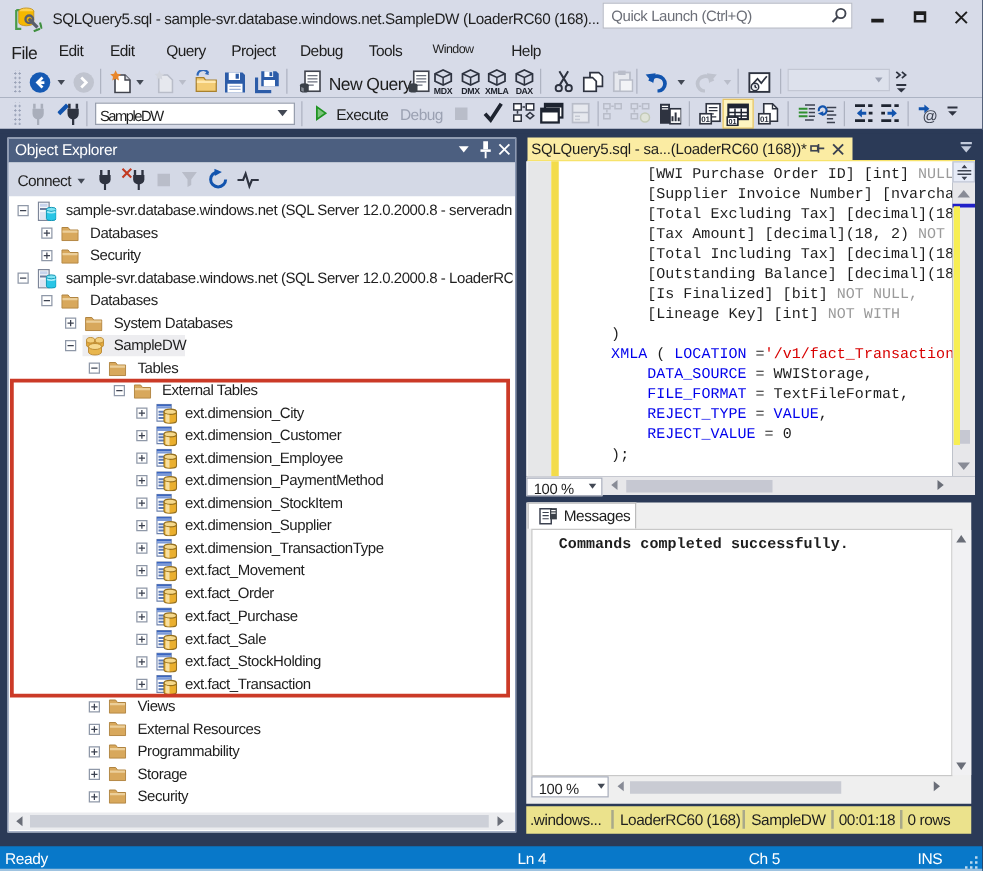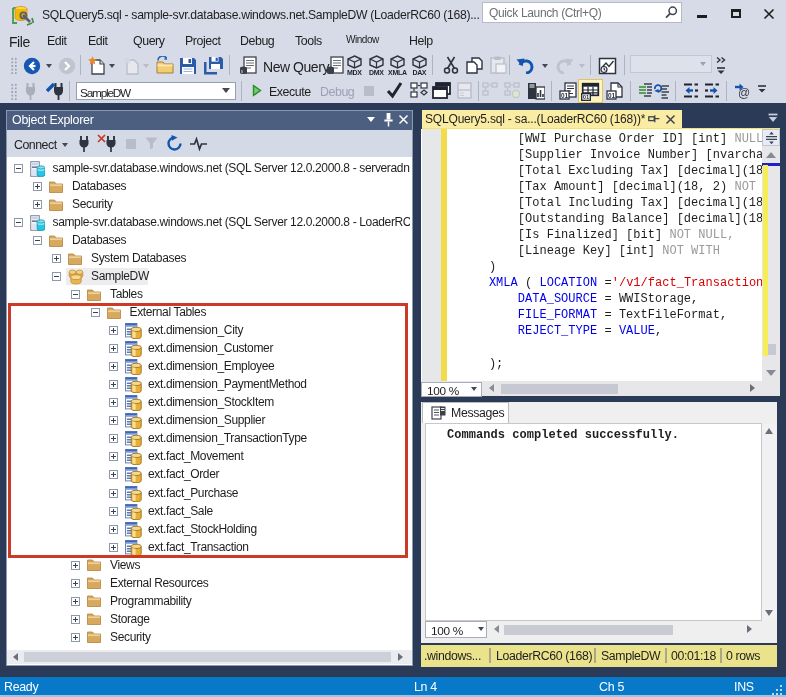--- a/index.html
+++ b/index.html
@@ -599,20 +599,21 @@
 <div class="mono" style="position:absolute;left:13px;top:49.7px;"><span>        [Tax Amount] [decimal](18, 2) </span><span style="color:#9a9a9a">NOT NULL,</span></div>
 <div class="mono" style="position:absolute;left:13px;top:65.8px;"><span>        [Total Including Tax] [decimal](18, 2) </span></div>
 <div class="mono" style="position:absolute;left:13px;top:81.8px;"><span>        [Outstanding Balance] [decimal](18, 2) </span></div>
 <div class="mono" style="position:absolute;left:13px;top:97.9px;"><span>        [Is Finalized] [bit] </span><span style="color:#9a9a9a">NOT NULL,</span></div>
 <div class="mono" style="position:absolute;left:13px;top:114.0px;"><span>        [Lineage Key] [int] </span><span style="color:#9a9a9a">NOT WITH</span></div>
 <div class="mono" style="position:absolute;left:13px;top:130.1px;"><span>    )</span></div>
 <div class="mono" style="position:absolute;left:13px;top:146.1px;"><span>    </span><span style="color:#0000ec">XMLA</span><span> ( </span><span style="color:#0000ec">LOCATION</span><span> =</span><span style="color:#d80000">'/v1/fact_Transaction/'</span></div>
 <div class="mono" style="position:absolute;left:13px;top:162.2px;"><span>        </span><span style="color:#0000ec">DATA_SOURCE</span><span> = WWIStorage,</span></div>
 <div class="mono" style="position:absolute;left:13px;top:178.3px;"><span>        </span><span style="color:#0000ec">FILE_FORMAT</span><span> = TextFileFormat,</span></div>
 <div class="mono" style="position:absolute;left:13px;top:194.3px;"><span>        </span><span style="color:#0000ec">REJECT_TYPE</span><span> = </span><span style="color:#0000ec">VALUE</span><span>,</span></div>
+<div class="mono" style="position:absolute;left:13px;top:210.4px;"><span>        </span><span style="color:#0000ec">REJECT_VALUE</span><span> = 0</span></div>
 <div class="mono" style="position:absolute;left:13px;top:226.5px;"><span>    );</span></div>
 </div>
 <div class="ab" style="left:762px;top:129px;width:18px;height:252px;background:#e7e7ea;"></div>
 <div class="ab" style="left:762px;top:129px;width:18px;height:17px;background:#e6ebf7;border:1px solid #c0c6d4;box-sizing:border-box;"></div>
 <svg class="ab" style="left:765px;top:131px;" width="13" height="14" viewBox="0 0 13 14">
 <path d="M6.5 0.8 L8.8 3.6 L4.2 3.6Z M6.5 13.2 L8.8 10.4 L4.2 10.4Z" fill="#3c4250"></path>
 <path d="M1 5.6 L12 5.6 M1 8.4 L12 8.4" stroke="#3c4250" stroke-width="1.1"></path>
   </svg>
 <div class="ab" style="left:766px;top:152px;width:0;height:0;border:5px solid transparent;border-bottom:6.5px solid #888b96;border-top:none;"></div>
 <div class="ab" style="left:763px;top:344px;width:13px;height:11px;background:#c6c8d2;"></div>

